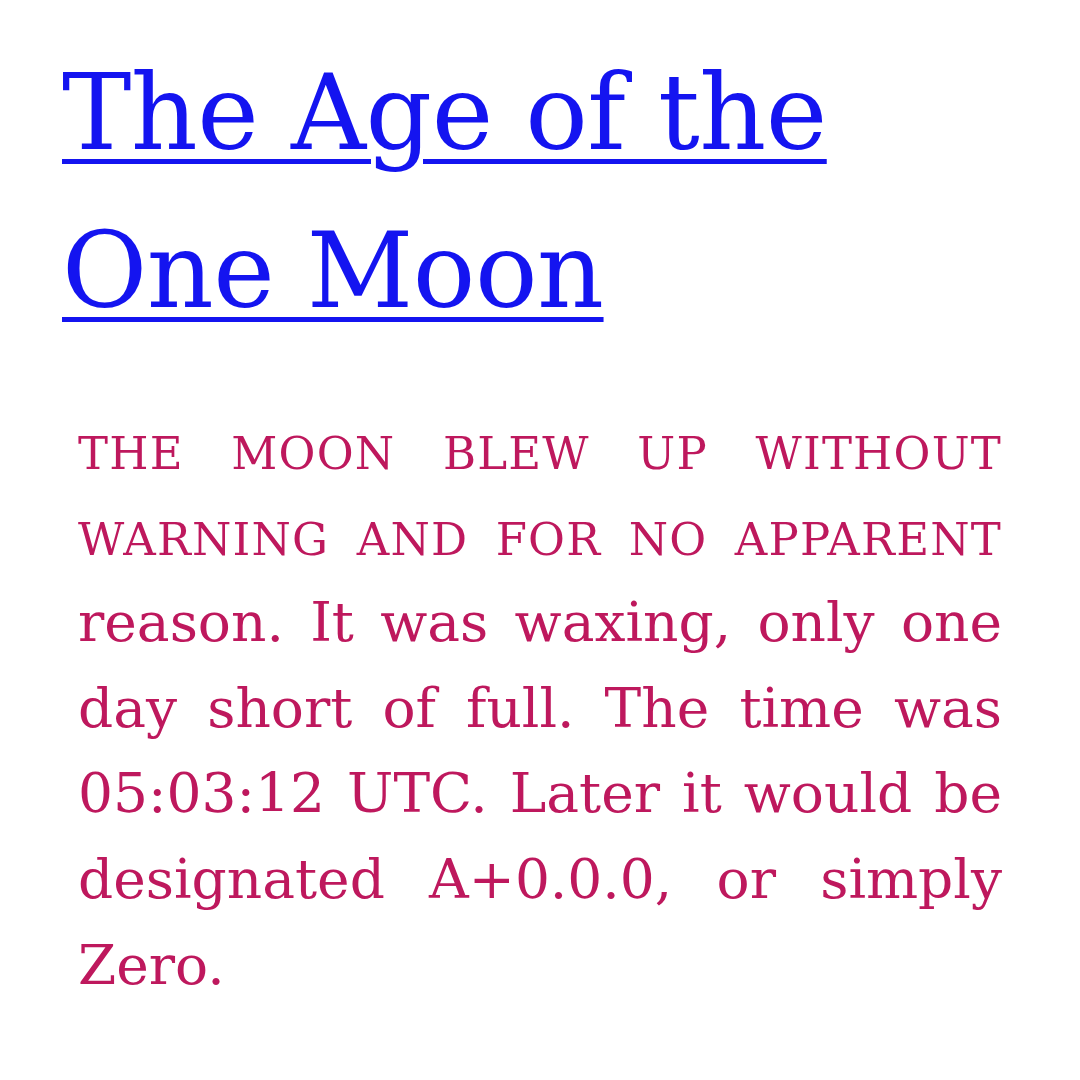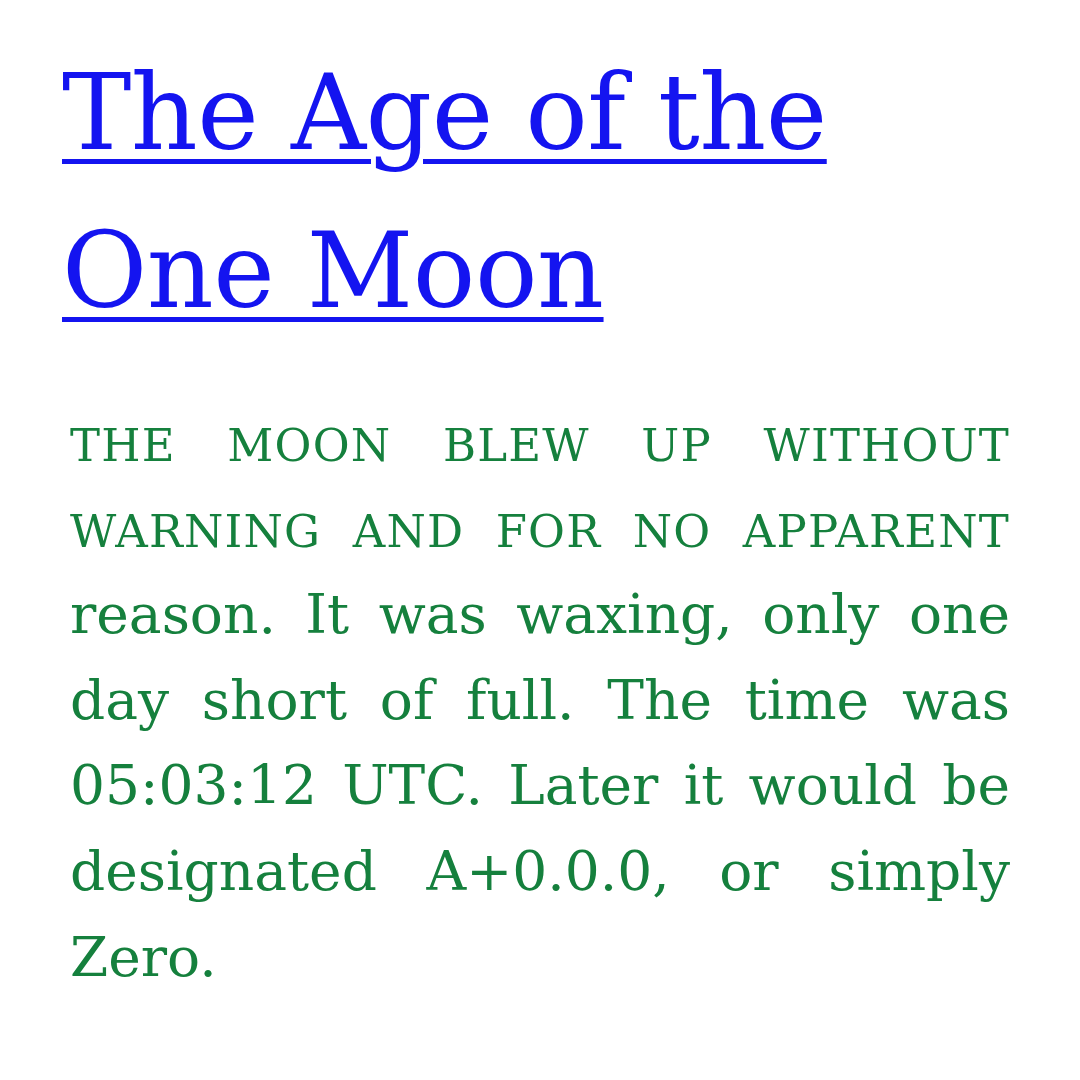--- a/index.html
+++ b/index.html
@@ -33,26 +33,26 @@
     max-width: 800px;
   }
   .title .title-link {
     color: #1414f0;
     text-decoration: underline;
     text-decoration-thickness: 5px;
     text-underline-offset: 10px;
     cursor: pointer;
   }
   .body-text {
-    margin: 8px;
+    margin: 16px;
     padding-top: 42px;
     font-family: "DejaVu Serif", serif;
     font-size: 55px;
     line-height: 1.56;
-    color: #15803d;
+    color: #be185d;
     text-align: justify;
     text-justify: inter-word;
     word-spacing: 0px;
   }
   .smallcaps {
     font-size: 45px;
     letter-spacing: 1.2px;
   }
 </style>
 </head>

